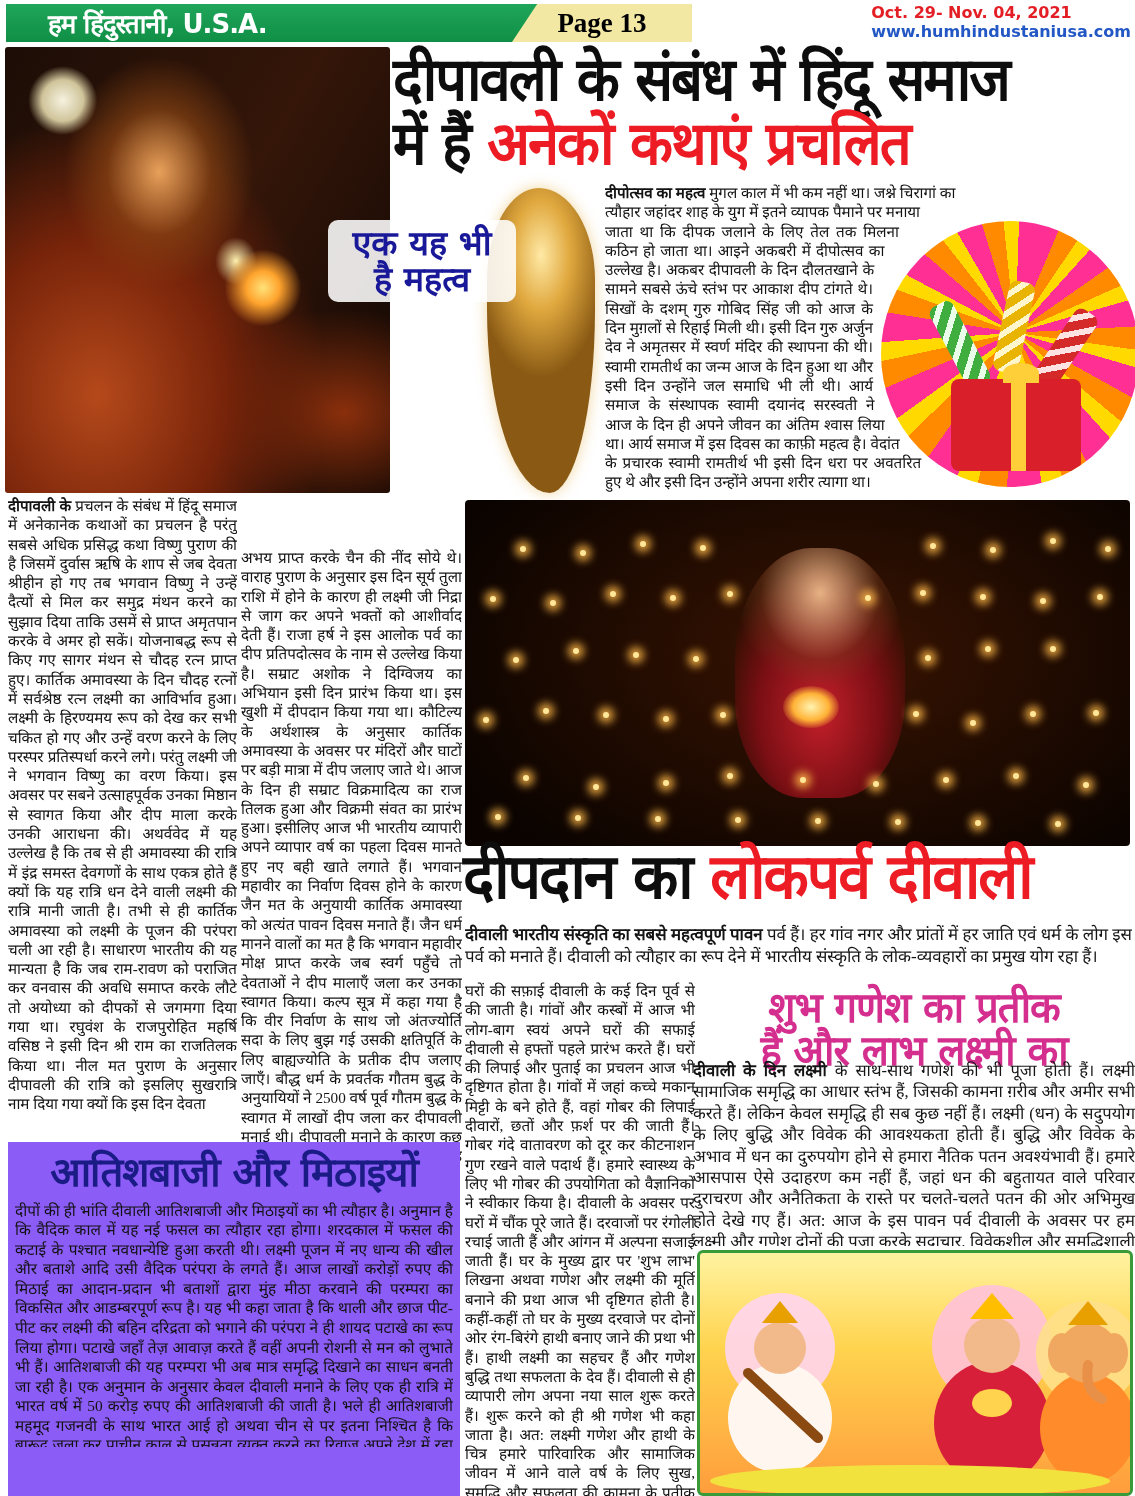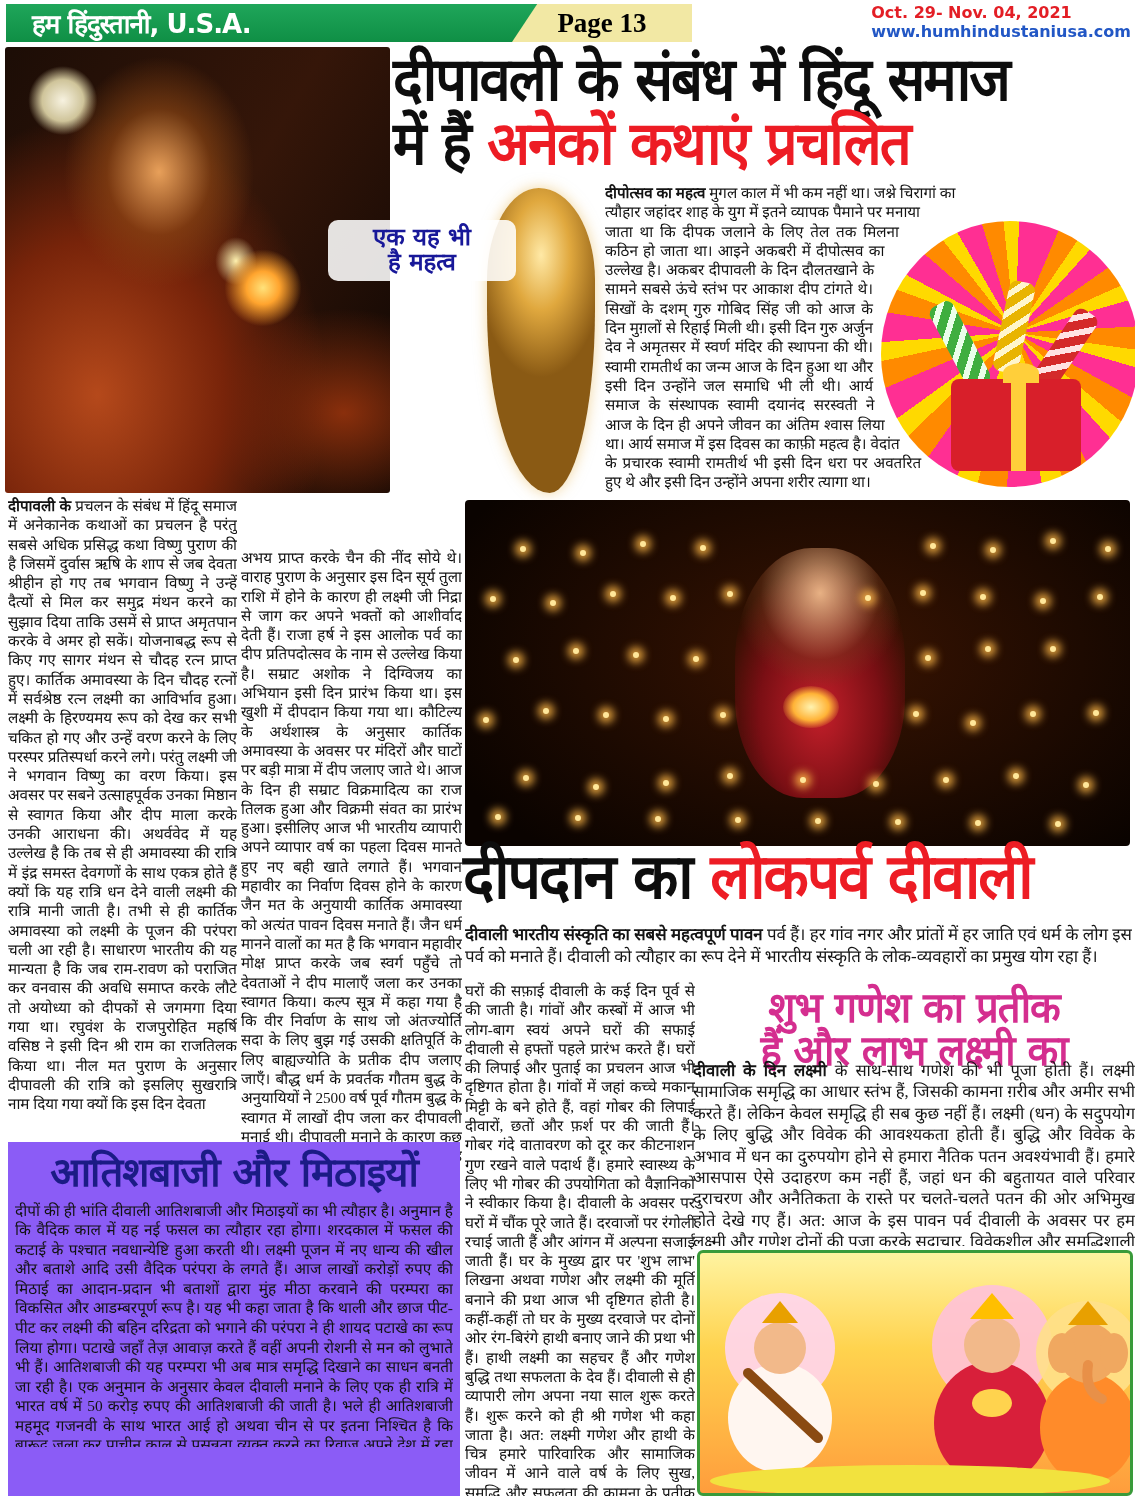--- a/index.html
+++ b/index.html
@@ -4,21 +4,21 @@
 <style>
   html,body{margin:0;padding:0;background:#fff;}
   .page{position:relative;width:1135px;height:1496px;background:#fff;overflow:hidden;
         font-family:"Liberation Serif",serif;}
   .abs{position:absolute;}
 
   
   .mast-bar{left:6px;top:4px;width:684px;height:38px;background:linear-gradient(180deg,#1fa65a,#0f8f45);
             display:flex;align-items:center;}
   .mast-title{color:#fff;font-family:"DejaVu Sans",sans-serif;font-weight:bold;
-              font-size:26px;padding-left:26px;letter-spacing:-1px;white-space:nowrap;}
+              font-size:26px;padding-left:42px;letter-spacing:-1px;white-space:nowrap;}
   .page-box{left:512px;top:4px;width:180px;height:38px;background:#f2e8a4;
             clip-path:polygon(14% 0,100% 0,100% 100%,0 100%);
             display:flex;align-items:center;justify-content:center;}
   .page-box span{font-family:Liberation Serif, serif;font-weight:bold;font-size:27px;color:#000;}
   .hdr-right{right:4px;top:3px;font-family:"DejaVu Sans",sans-serif;font-weight:bold;line-height:1.2;}
   .hdr-date{color:#e31e25;font-size:16px;}
   .hdr-url{color:#2257c5;font-size:16px;}
 
   
   .h1-wrap{left:393px;top:48px;width:740px;font-family:"DejaVu Sans",sans-serif;
@@ -33,21 +33,21 @@
       radial-gradient(26px 30px at 60% 48%, #fff2b0 0%, rgba(255,180,60,0) 80%),
       radial-gradient(95px 115px at 40% 28%, #e8a05a 0%, rgba(140,70,20,.65) 55%, rgba(0,0,0,0) 100%),
       radial-gradient(46px 46px at 15% 12%, #f7f2e0 0%, #cfc49a 45%, rgba(0,0,0,0) 75%),
       radial-gradient(230px 280px at 24% 78%, #b5491b 0%, #78240a 55%, rgba(0,0,0,0) 100%),
       radial-gradient(170px 130px at 88% 82%, #8a2f0c 0%, rgba(0,0,0,0) 80%),
       linear-gradient(120deg, #1c0d06, #351609 50%, #0d0603);}
   .statue{left:487px;top:188px;width:108px;height:305px;
     background:radial-gradient(60% 40% at 50% 22%, #ffe9a6 0%, #e0a83e 45%, #8a5a14 100%);
     border-radius:48% 52% 42% 58%/30% 30% 60% 60%;box-shadow:0 0 14px rgba(230,180,80,.55);}
   .caption{left:328px;top:220px;width:184px;text-align:center;
-           font-family:"DejaVu Sans",sans-serif;font-weight:900;font-size:24px;line-height:1.06;
+           font-family:"DejaVu Sans",sans-serif;font-weight:900;font-size:34px;line-height:1.06;
            color:#181899;background:rgba(255,255,255,.88);border-radius:10px;padding:5px 2px;}
 
   
   .intro1{left:598px;top:183px;width:534px;height:310px;font-size:16.4px;line-height:1.29;
           text-align:justify;color:#141414;overflow:hidden;margin-left:7px;}
   .fireworks{float:right;width:258px;height:266px;margin:38px 0 4px 8px;border-radius:50%;
      position:relative;overflow:hidden;shape-outside:circle(50%);
      background:repeating-conic-gradient(from 10deg at 52% 42%, #ff2f93 0 13deg, #ff8a00 13deg 24deg, #ffd900 24deg 32deg);}
   .cracker{position:absolute;width:26px;height:92px;border-radius:8px;}
   .c1{left:66px;top:78px;transform:rotate(-28deg);

